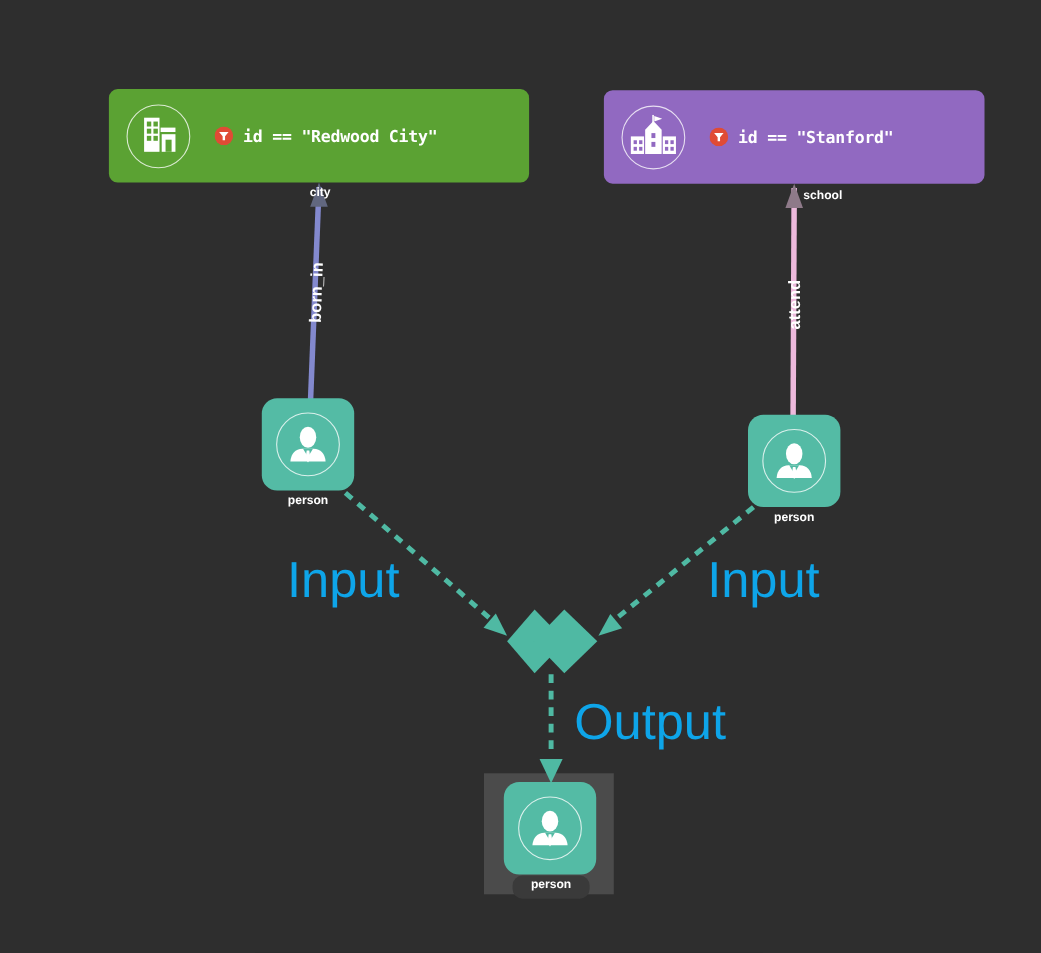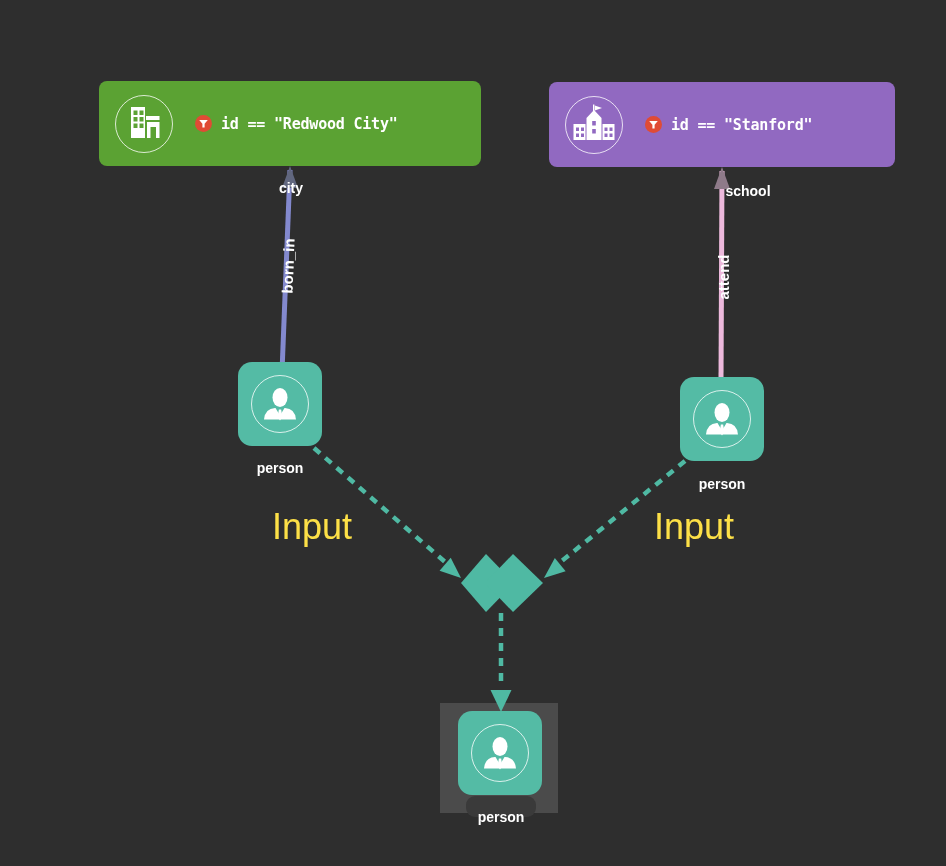--- a/index.html
+++ b/index.html
@@ -40,37 +40,37 @@
     position:absolute;left:440px;top:703px;width:118px;height:110px;
     background:rgba(255,255,255,0.14);
   }
   .label-pill{
     position:absolute;left:466px;top:796px;width:70px;height:21px;
     background:#3a3a3a;border-radius:9px;
   }
 
   
   .node-label{
-    position:absolute;color:#ffffff;font-size:14px;font-weight:600;
-    text-align:center;width:120px;transform:translateX(-60px);white-space:nowrap;margin-top:11px;
+    position:absolute;color:#ffffff;font-size:11px;font-weight:600;
+    text-align:center;width:120px;transform:translateX(-60px);white-space:nowrap;
   }
   .lbl-city{left:291px;top:169px;}
   .lbl-school{left:748px;top:172px;}
   .lbl-person-left{left:280px;top:449px;}
   .lbl-person-right{left:722px;top:465px;}
   .lbl-person-out{left:501px;top:798px;}
 
   .edge-label{
     position:absolute;color:#ffffff;font-size:15px;font-weight:600;white-space:nowrap;
   }
   .lbl-born-in{left:288px;top:266px;transform:translate(-50%,-50%) rotate(-88deg);}
   .lbl-attend{left:723px;top:277px;transform:translate(-50%,-50%) rotate(-90deg);}
 
   .flow-label{
-    position:absolute;color:#fde047;font-size:36px;font-weight:400;
+    position:absolute;color:#0ea5e9;font-size:46px;font-weight:400;
     white-space:nowrap;transform:translate(-50%,-50%);
     font-family:"Liberation Sans",sans-serif;
   }
   .lbl-input-left{left:312px;top:527px;}
   .lbl-input-right{left:694px;top:527px;}
   .lbl-output{left:591px;top:656px;}
 </style>
 </head>
 <body>
 
@@ -188,14 +188,15 @@
     <polygon points="486,554 514,583 486,612 461,583" fill="#4fb9a3"></polygon>
     <polygon points="513,554 543,583 513,612 485,583" fill="#4fb9a3"></polygon>
     <line x1="501" y1="613" x2="501" y2="687" stroke="#4fb9a3" stroke-width="4.5" stroke-dasharray="8 7"></line>
     <g transform="translate(501,712) rotate(90)">
       <polygon points="0,0 -22,-10.5 -22,10.5" fill="#4fb9a3"></polygon>
     </g>
   </svg>
 
   <div class="flow-label lbl-input-left">Input</div>
   <div class="flow-label lbl-input-right">Input</div>
+  <div class="flow-label lbl-output">Output</div>
 
 </div>
 
 </body></html>

